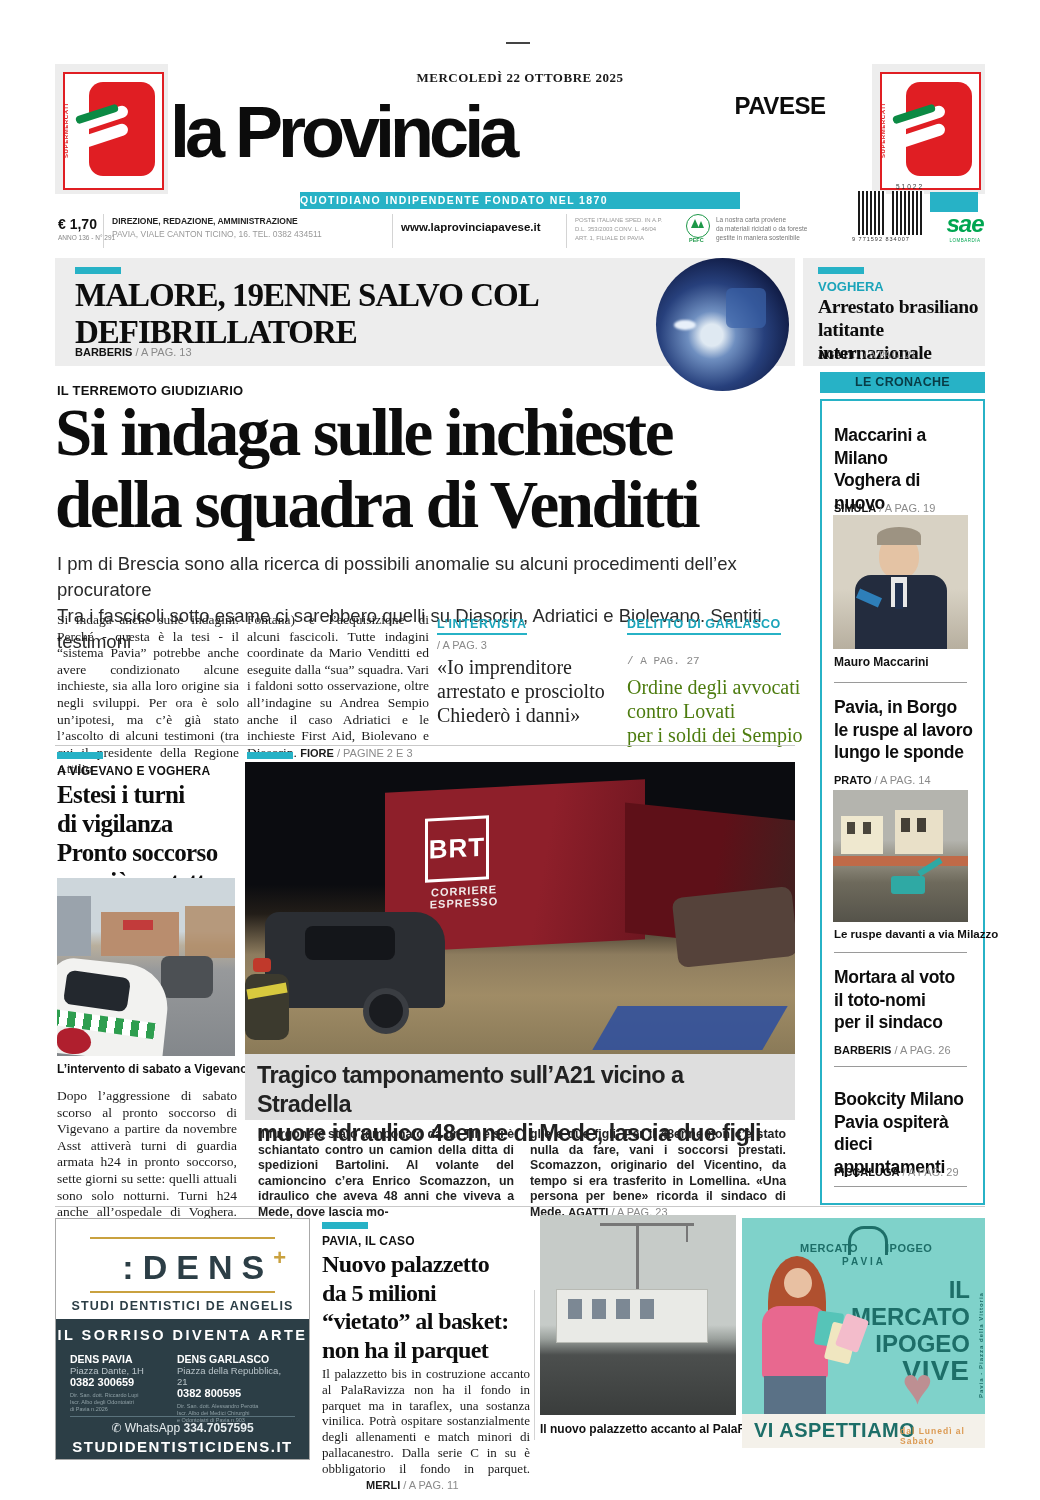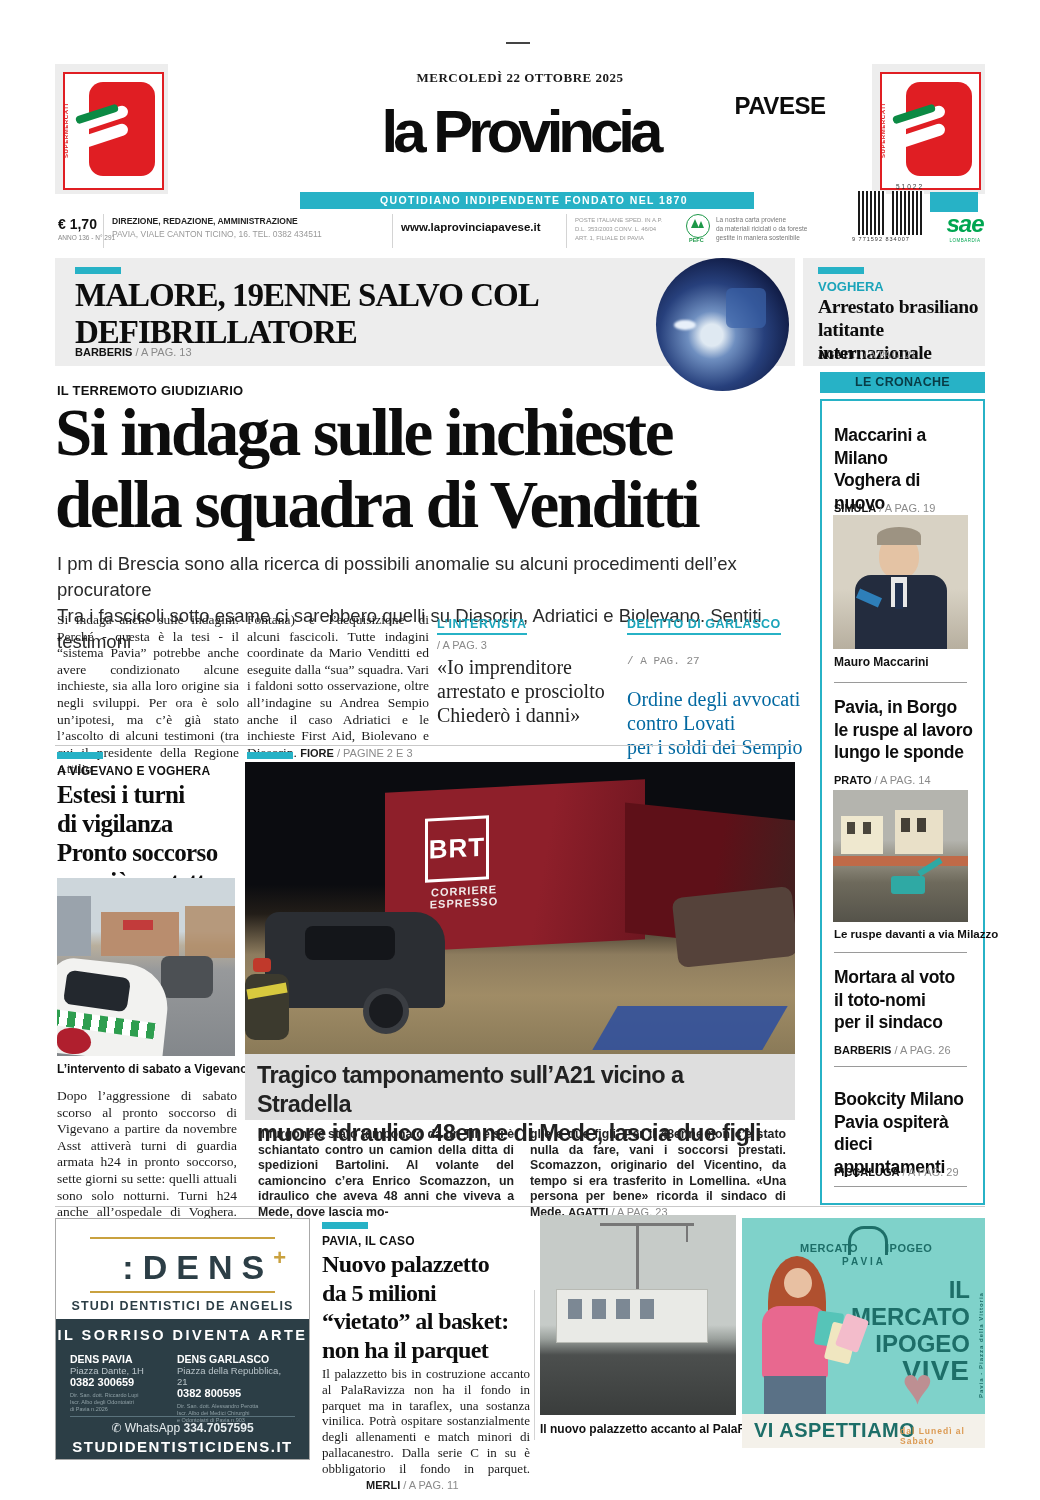--- a/index.html
+++ b/index.html
@@ -49,24 +49,24 @@
         <div class="abs" style="left:-12px;top:30px;width:52px;height:12px;background:#fff;border-radius:8px;transform:rotate(-18deg);"></div>
         <div class="abs" style="left:-12px;top:48px;width:52px;height:12px;background:#fff;border-radius:8px;transform:rotate(-18deg);"></div>
         <div class="abs" style="left:-14px;top:28px;width:44px;height:8px;background:#0c8a44;border-radius:6px;transform:rotate(-18deg);"></div>
       </div>
       <div class="abs" style="left:-2px;top:84px;transform:rotate(-90deg);transform-origin:left top;font-size:6px;font-weight:bold;color:#e01e23;letter-spacing:.6px;">SUPERMERCATI</div>
     </div>
   </div>
 
   <div class="abs serif" style="left:200px;top:70px;width:640px;text-align:center;font-weight:bold;font-size:13px;letter-spacing:.5px;color:#1a1a1a;">MERCOLEDÌ 22 OTTOBRE 2025</div>
 
-  <div class="abs" style="left:170px;top:78px;width:700px;height:112px;text-align:center;font-weight:bold;font-size:60px;letter-spacing:-5px;color:#0c0c0c;line-height:108px;">la Provincia</div>
+  <div class="abs" style="left:170px;top:78px;width:700px;height:112px;font-weight:bold;font-size:72px;letter-spacing:-5px;color:#0c0c0c;line-height:108px;">la Provincia</div>
   <div class="abs" style="left:700px;top:92px;width:160px;text-align:center;font-weight:bold;font-size:24px;letter-spacing:-.5px;color:#0c0c0c;">PAVESE</div>
 
-  <div class="abs" style="left:300px;top:192px;width:440px;height:17px;background:#27b2c6;text-align:center;line-height:17px;color:#fff;font-weight:bold;font-size:10.5px;letter-spacing:1.4px;padding-left:14px;">QUOTIDIANO INDIPENDENTE FONDATO NEL 1870</div>
+  <div class="abs" style="left:300px;top:192px;width:440px;height:17px;background:#27b2c6;text-align:left;line-height:17px;color:#fff;font-weight:bold;font-size:10.5px;letter-spacing:1.4px;">QUOTIDIANO INDIPENDENTE FONDATO NEL 1870</div>
 
   <div class="abs" style="left:893px;top:183px;width:34px;text-align:center;font-size:6.5px;letter-spacing:2px;color:#333;">51022</div>
   <div class="abs barcode" style="left:858px;top:191px;width:28px;height:44px;"></div>
   <div class="abs barcode" style="left:892px;top:191px;width:32px;height:44px;"></div>
   <div class="abs" style="left:852px;top:236px;width:72px;font-size:5.5px;letter-spacing:1px;color:#333;">9 771592 834007</div>
   <div class="abs" style="left:930px;top:192px;width:48px;height:20px;background:#27b2c6;"></div>
   <div class="abs" style="left:942px;top:210px;width:46px;text-align:center;font-weight:bold;font-style:italic;font-size:24px;color:#00a651;letter-spacing:-1px;">sae</div>
   <div class="abs" style="left:942px;top:238px;width:46px;text-align:center;font-size:4.5px;color:#00a651;letter-spacing:.5px;">LOMBARDIA</div>
 
   <div class="abs" style="left:58px;top:216px;font-weight:bold;font-size:14px;color:#111;">€ 1,70</div>
@@ -130,21 +130,21 @@
     <div class="pg" style="margin-top:4px;">/ A PAG. 3</div>
     <div class="hl-serif" style="font-size:20px;line-height:24px;font-weight:normal;margin-top:4px;color:#222;">
       <div>«Io imprenditore</div>
       <div>arrestato e prosciolto</div>
       <div>Chiederò i danni»</div>
     </div>
   </div>
   <div class="abs" style="left:627px;top:614px;">
     <div class="kicker-teal lbl-underline">DELITTO DI GARLASCO</div>
     <div class="pg" style="margin-top:20px;font-family:Liberation Mono, monospace;">/ A PAG. 27</div>
-    <div class="hl-serif" style="font-size:20px;line-height:24px;font-weight:normal;margin-top:20px;color:#0369a1;">
+    <div class="hl-serif" style="font-size:20px;line-height:24px;font-weight:normal;margin-top:8px;color:#4d7c0f;">
       <div>Ordine degli avvocati</div>
       <div>contro Lovati</div>
       <div>per i soldi dei Sempio</div>
     </div>
   </div>
 
   <div class="abs" style="left:820px;top:372px;width:165px;height:21px;background:#27b2c6;text-align:center;line-height:21px;font-weight:bold;font-size:12.5px;color:#083c46;letter-spacing:.3px;">LE CRONACHE</div>
   <div class="abs" style="left:820px;top:399px;width:161px;height:802px;border:2px solid #27b2c6;background:#fff;"></div>
 
   <div class="abs sb-head" style="left:834px;top:424px;width:140px;">

